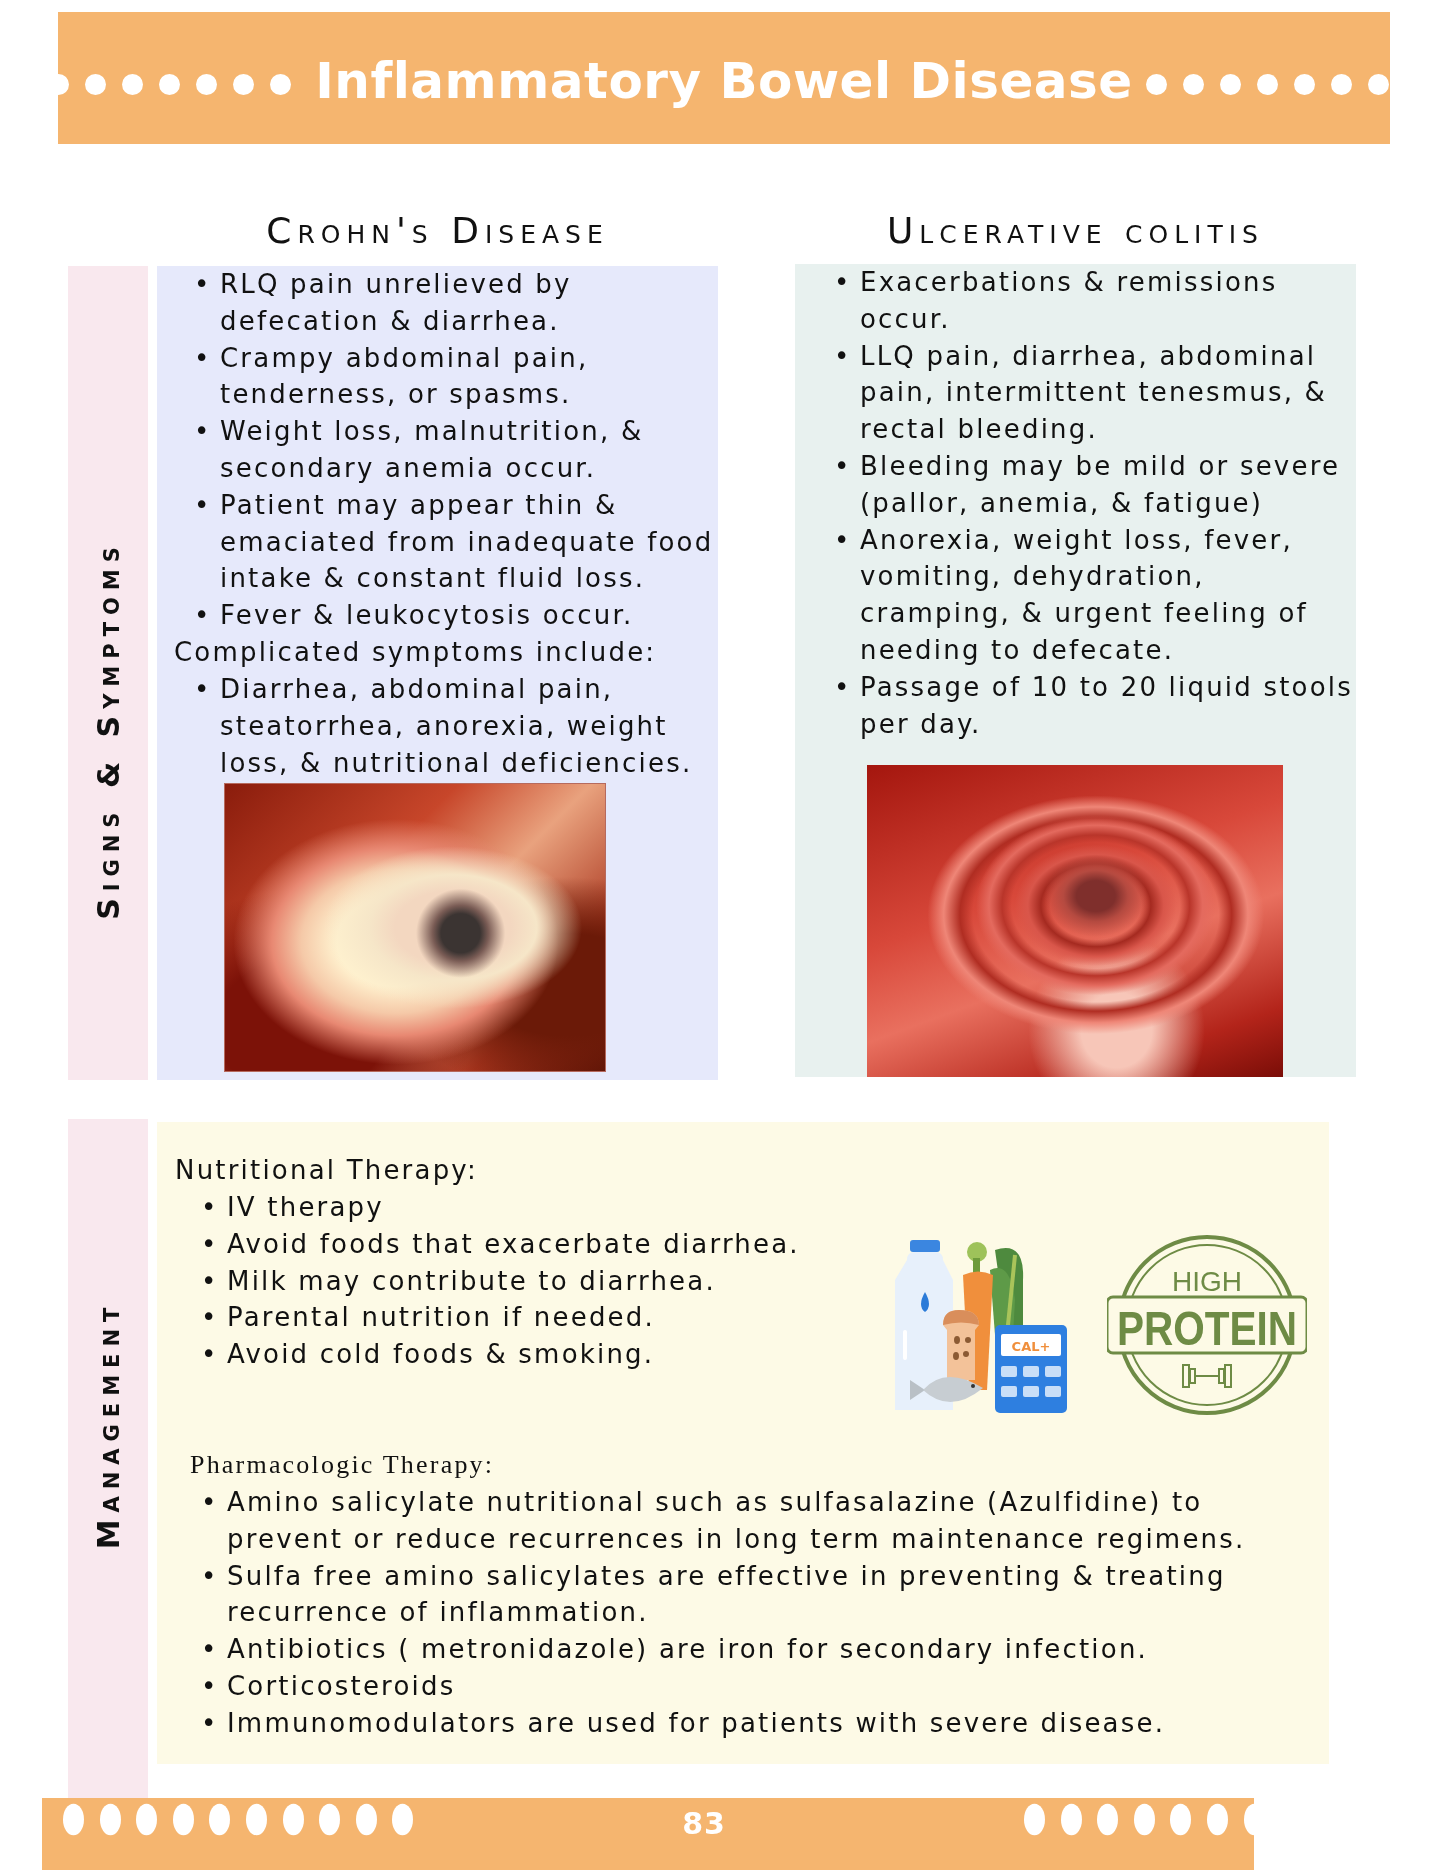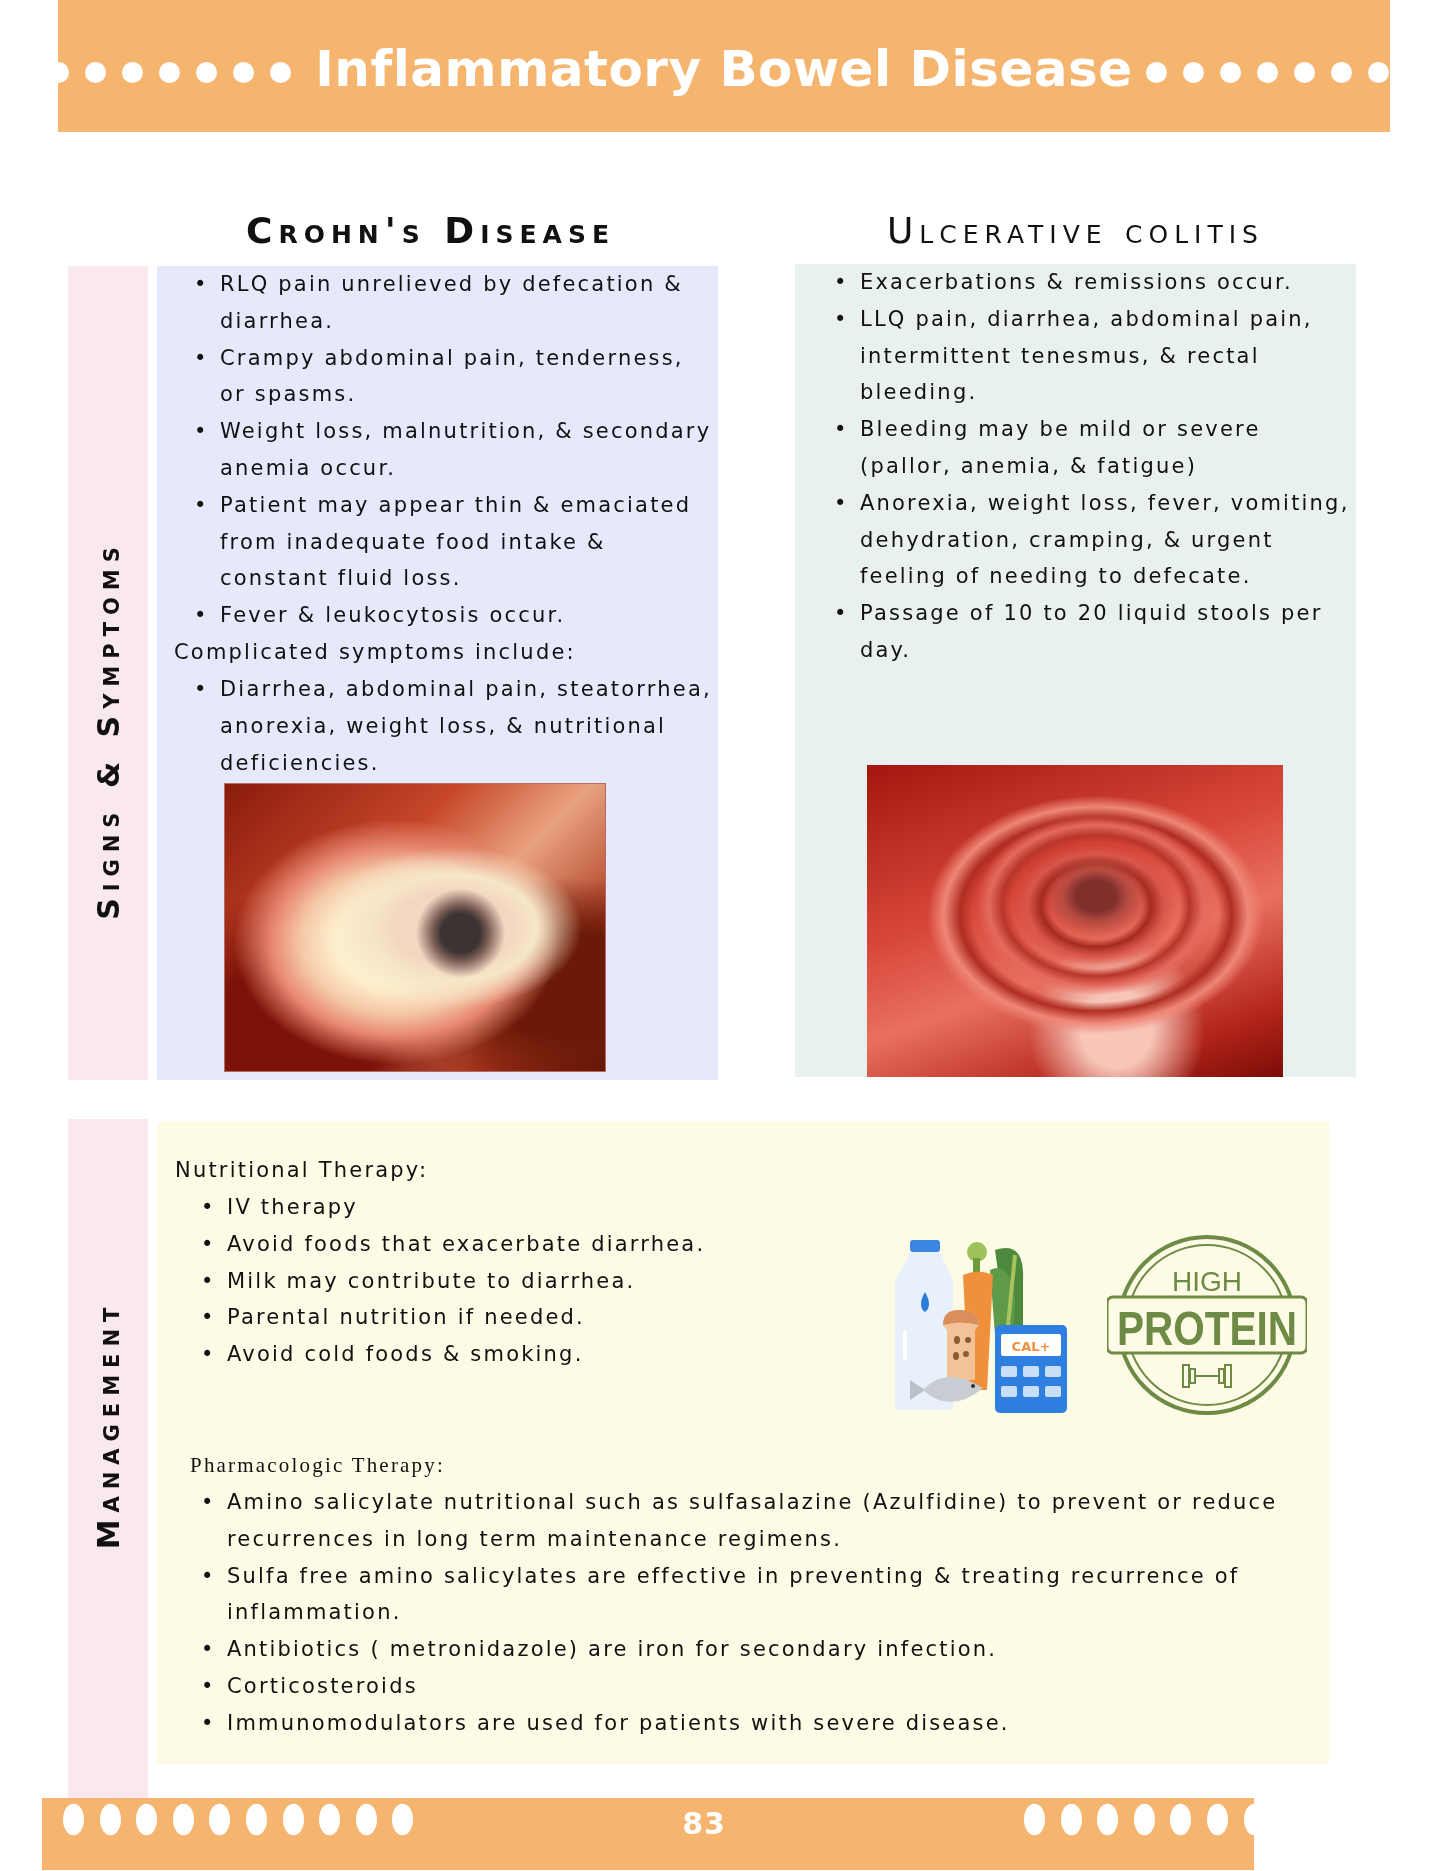--- a/index.html
+++ b/index.html
@@ -1,54 +1,54 @@
 <!DOCTYPE html>
 <html><head>
 <meta charset="utf-8">
 <style>
   html, body { margin:0; padding:0; background:#ffffff; }
   body { width:1445px; height:1871px; position:relative; overflow:hidden;
          font-family:"DejaVu Sans", sans-serif; color:#111; }
   .abs { position:absolute; }
 
   
-  .header { left:58px; top:0; width:1332px; height:132px; background:#F5B56F; }
+  .header { left:58px; top:12px; width:1332px; height:132px; background:#F5B56F; }
   .header-title { position:absolute; left:0; right:0; top:34px; text-align:center;
     font-family:"DejaVu Sans", sans-serif; font-weight:bold; font-size:50px; color:#fff;
     letter-spacing:0.5px; line-height:70px; }
   .dots { position:absolute; display:flex; gap:16px; }
   .dot { width:21px; height:21px; border-radius:50%; background:#fff; }
   .header .dots.left { left:-10px; top:62px; }
   .header .dots.right { left:1088px; top:62px; }
 
   
   .col-head { font-family:"DejaVu Sans", sans-serif; font-size:36px; letter-spacing:6px;
     text-align:center; top:208px; height:46px; line-height:46px; color:#111; font-variant:small-caps; }
-  .col-head.crohn { left:150px; width:561px;font-weight:bold; }
+  .col-head.crohn { left:157px; width:561px; }
   .col-head.uc { left:795px; width:561px; }
 
   
   .strip { background:#F9E8EE; }
   .strip-ss { left:68px; top:266px; width:80px; height:814px; }
   .strip-mg { left:68px; top:1119px; width:80px; height:679px; }
   .vlabel { position:absolute; left:50%; top:50%; transform:translate(-50%,-50%) rotate(-90deg);
     white-space:nowrap; font-size:30px; letter-spacing:7px; font-weight:bold; color:#111;
     font-variant:small-caps; }
   .strip-ss .vlabel { top:57%; }
   .strip-mg .vlabel { top:45%; }
 
   
   .box-crohn { left:157px; top:266px; width:561px; height:814px; background:#E6E9FB; }
   .box-uc { left:795px; top:264px; width:561px; height:813px; background:#E8F1EF; }
   .box-mg { left:157px; top:1122px; width:1172px; height:642px; background:#FDFAE6; }
 
   ul { list-style:none; margin:0; padding:0; }
   .blist li { position:relative; padding-left:44px; }
   .blist li::before { content:"•"; position:absolute; left:18px; top:0; }
-  .txt { font-size:21px; letter-spacing:2.2px; line-height:36.8px; color:#111; }
+  .txt { font-size:26px; letter-spacing:2.2px; line-height:36.8px; color:#111; }
 
   .crohn-list { left:176px; top:266px; width:540px; }
   .crohn-sub { left:174px; top:634px; width:540px; }
   .crohn-list2 { left:176px; top:671px; width:540px; }
   .uc-list { left:816px; top:264px; width:540px; }
 
   .mg-head1 { left:175px; top:1152px; }
   .mg-list1 { left:183px; top:1189px; width:1120px; }
   .mg-head2 { left:190px; top:1447px;font-family:Liberation Serif, serif; }
   .mg-list2 { left:183px; top:1484px; width:1130px; }

